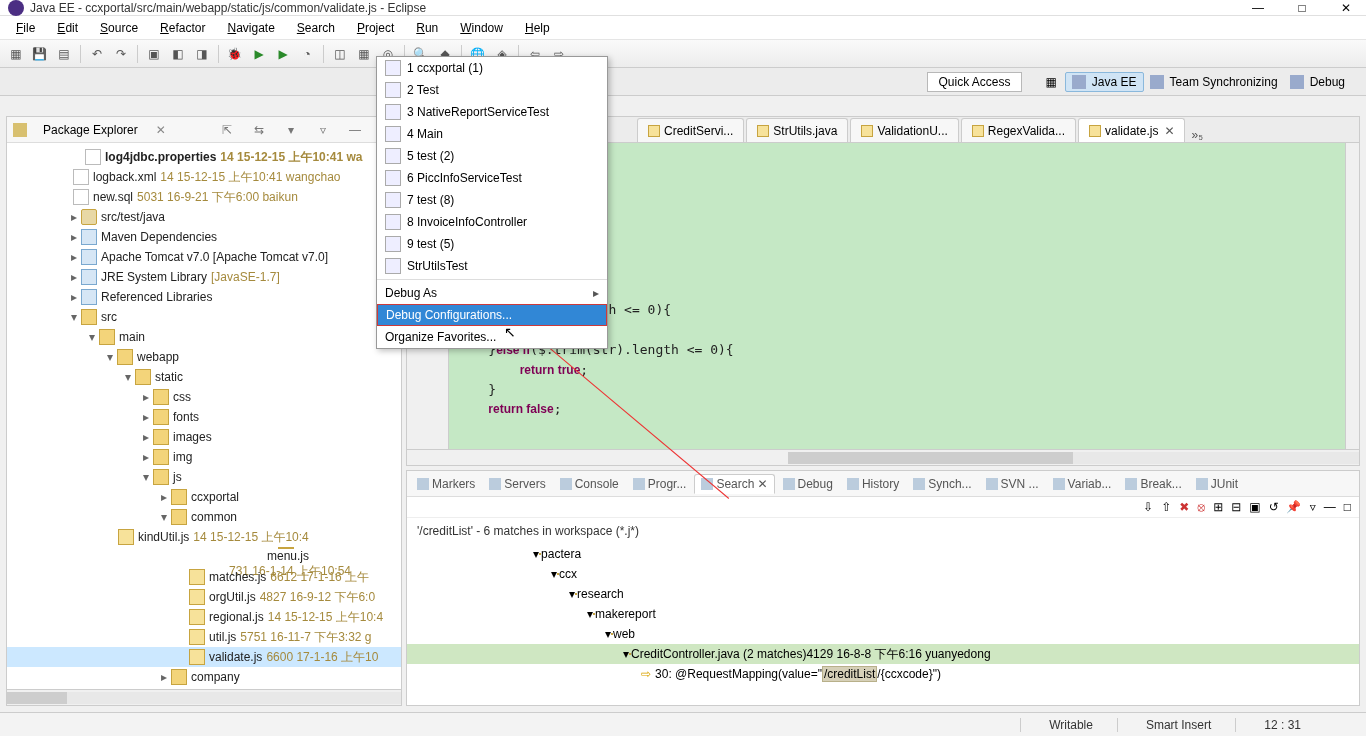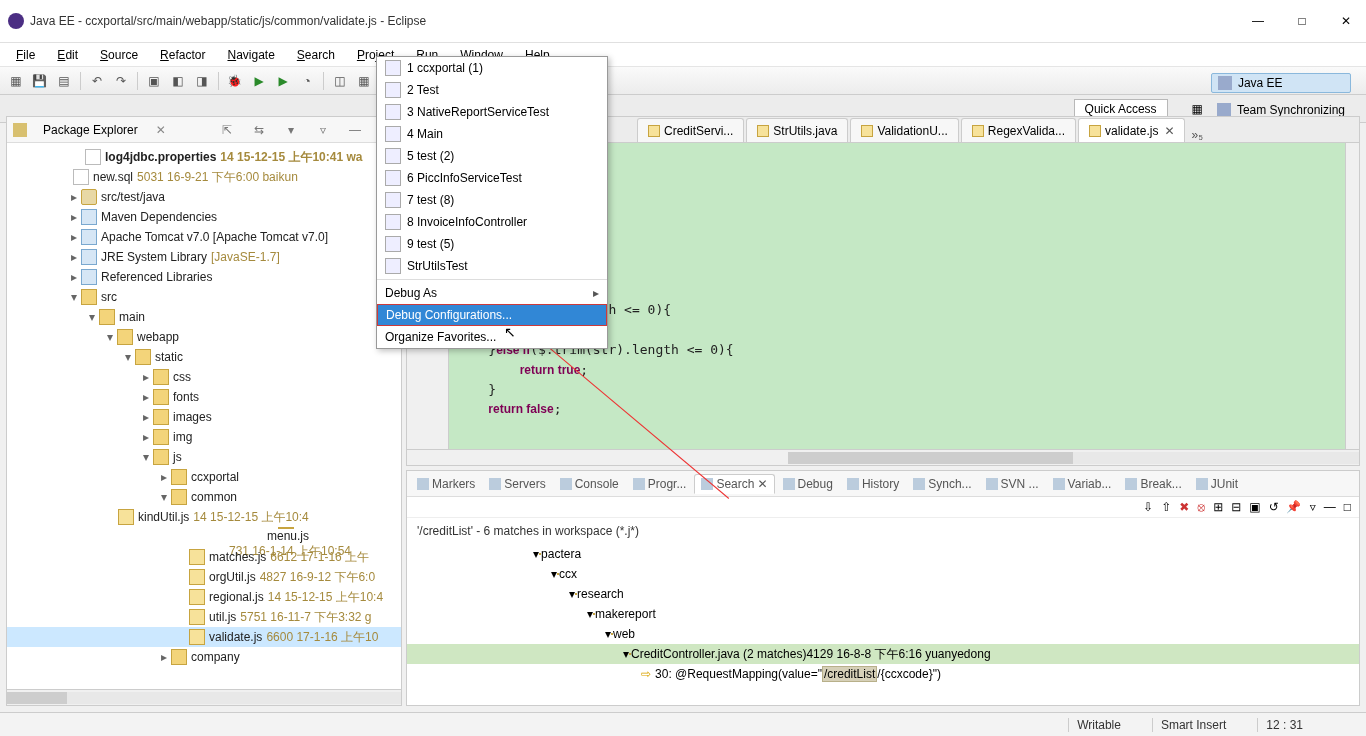--- a/index.html
+++ b/index.html
@@ -1,17 +1,17 @@
 <!DOCTYPE html>
 <html><head>
 <meta charset="utf-8">
 <style>
 * { margin: 0; padding: 0; box-sizing: border-box; font-family: "Microsoft YaHei", "Segoe UI", Tahoma, sans-serif; font-size: 12px; }
 body { background: #f0f0f0; width: 1366px; height: 736px; overflow: hidden; position: relative; }
-.titlebar { height: 43px; background: #fff; display: flex; align-items: center; padding: 0 8px; border-bottom: 1px solid #e0e0e0; }
+.titlebar { height: 16px; background: #fff; display: flex; align-items: center; padding: 0 8px; border-bottom: 1px solid #e0e0e0; }
 .titlebar .icon { width: 16px; height: 16px; background: #4b2e83; border-radius: 50%; margin-right: 6px; display:inline-block; }
 .titlebar .title { flex: 1; color: #333; }
 .titlebar .winbtns { display: flex; gap: 20px; }
 .titlebar .winbtns span { width: 24px; text-align: center; cursor: pointer; font-family: Arial; }
 .menubar { height: 24px; background: #fff; display: flex; align-items: center; padding: 0 6px; gap: 2px; border-bottom: 1px solid #e5e5e5; }
 .menubar .mitem { padding: 2px 10px; cursor: pointer; }
 .menubar .mitem u { text-decoration: underline; }
 .toolbar { height: 28px; background: linear-gradient(#fafafa,#ececec); border-bottom: 1px solid #ccc; display: flex; align-items: center; padding: 0 6px; gap: 4px; }
 .toolbar .tbtn { width: 20px; height: 20px; display: inline-flex; align-items: center; justify-content: center; border-radius: 2px; cursor: pointer; color:#555; }
 .toolbar .sep { width: 1px; height: 18px; background: #ccc; margin: 0 2px; }
@@ -62,21 +62,21 @@
 .hl { background: #d6d0b8; border: 1px solid #b8b08a; padding: 0 1px; }
 .match-sel { background: #cfe7c2; }
 .dropdown { position: absolute; top: 56px; left: 376px; width: 232px; background: #fff; border: 1px solid #999; box-shadow: 2px 2px 6px rgba(0,0,0,0.25); z-index: 10; }
 .dropdown .ditem { height: 22px; display: flex; align-items: center; padding: 0 8px; cursor: pointer; }
 .dropdown .ditem .dicon { width: 16px; height: 16px; margin-right: 6px; display:inline-block; border:1px solid #aaa; background:#eef;}
 .dropdown .dsep { height: 1px; background: #ddd; margin: 2px 0; }
 .dropdown .ditem.arrow::after { content: "▸"; margin-left: auto; color: #555; }
 .dropdown .ditem.sel { background: #3187d6; color: #fff; border:1px solid #cc3a3a; outline:1px solid #cc3a3a; outline-offset:-1px;}
 .redline { position: absolute; border-top: 1px solid #e33; transform-origin: left top; z-index: 9; }
 .statusbar { position: absolute; bottom: 0; left: 0; right: 0; height: 24px; background: #f3f3f3; border-top: 1px solid #ccc; display: flex; align-items: center; justify-content: flex-end; padding: 0 12px; gap: 24px; color: #333; }
-.statusbar .cell { border-left: 1px solid #ccc; padding-left: 8px; margin-left: 7px; }
+.statusbar .cell { border-left: 1px solid #ccc; padding-left: 28px; }
 .cursor-img{position:absolute; top:324px; left:504px; z-index:20; font-size:14px; color:#000;}
 </style>
 </head>
 <body>
 
 <div class="titlebar">
   <span class="icon"></span>
   <span class="title">Java EE - ccxportal/src/main/webapp/static/js/common/validate.js - Eclipse</span>
   <div class="winbtns">
     <span>—</span>
@@ -126,21 +126,21 @@
   <span class="tbtn">◈</span>
   <span class="sep"></span>
   <span class="tbtn">⇦</span>
   <span class="tbtn">⇨</span>
 </div>
 
 <div class="qbar">
   <span class="qa">Quick Access</span>
   <span style="width:8px;"></span>
   <span class="tbtn">▦</span>
-  <div id="persps" style="display:flex; gap:8px;flex-direction:column;">
+  <div id="persps" style="display:flex; gap:0;">
       <span class="persp active"><span style="width:14px;height:14px;background:#9ac;display:inline-block;"></span>Java EE</span>
       <span class="persp"><span style="width:14px;height:14px;background:#9ac;display:inline-block;"></span>Team Synchronizing</span>
       <span class="persp"><span style="width:14px;height:14px;background:#9ac;display:inline-block;"></span>Debug</span>
     </div>
 </div>
 
 <div class="dropdown" id="dropdown">
     <div class="ditem"><span class="dicon"></span>1 ccxportal (1)</div>
     <div class="ditem"><span class="dicon"></span>2 Test</div>
     <div class="ditem"><span class="dicon"></span>3 NativeReportServiceTest</div>
@@ -175,20 +175,25 @@
       <span class="vbtn">□</span>
     </div>
     <div class="tree" id="pkgtree">
         <div class="node" style="padding-left: 78px; font-weight: bold;">
           <span class="ticon icon-file"></span>
           <span class="label">log4jdbc.properties</span>
           <span class="meta">14  15-12-15 上午10:41  wa</span>
         </div>
         <div class="node" style="padding-left: 66px;">
           <span class="ticon icon-file"></span>
+          <span class="label">logback.xml</span>
+          <span class="meta">14  15-12-15 上午10:41  wangchao</span>
+        </div>
+        <div class="node" style="padding-left: 66px;">
+          <span class="ticon icon-file"></span>
           <span class="label">new.sql</span>
           <span class="meta">5031  16-9-21 下午6:00  baikun</span>
         </div>
         <div class="node" style="padding-left: 60px;">
           <span class="arrow">▸</span>
           <span class="ticon icon-pkg"></span>
           <span class="label">src/test/java</span>
         </div>
         <div class="node" style="padding-left: 60px;">
           <span class="arrow">▸</span>

